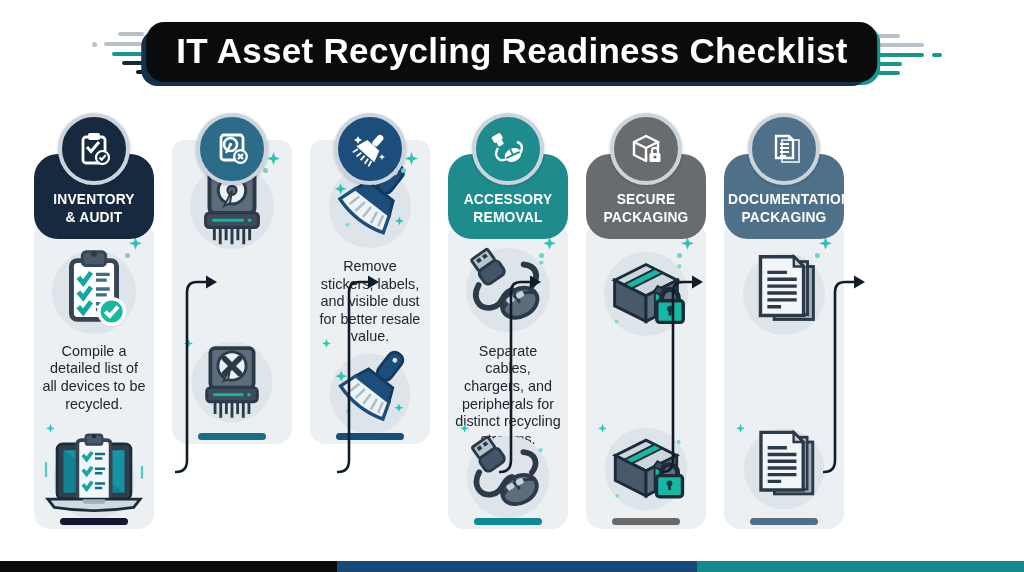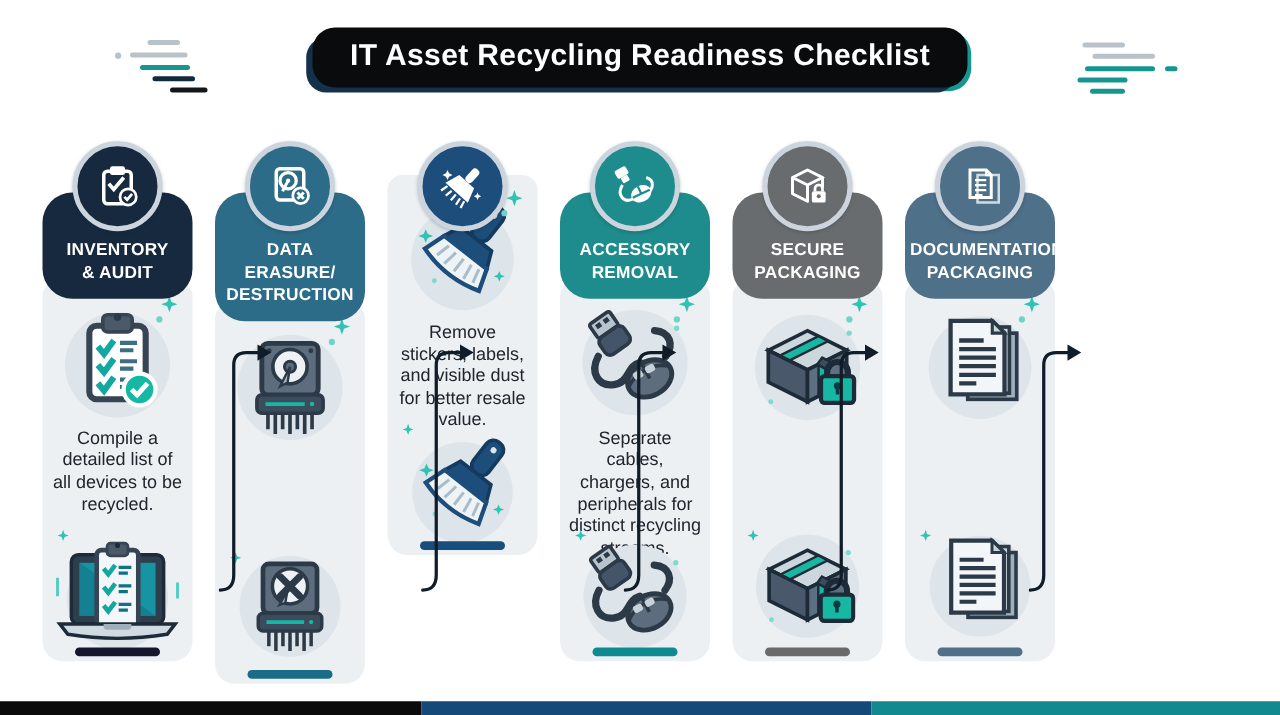--- a/index.html
+++ b/index.html
@@ -2,21 +2,21 @@
 <html><head>
 <meta charset="utf-8">
 <style>
   html,body{margin:0;padding:0;}
   body{width:1024px;height:572px;background:#ffffff;font-family:"Liberation Sans",sans-serif;overflow:hidden;position:relative;}
   .stage{position:absolute;inset:0;}
 
   
   .banner-wrap{position:absolute;top:18px;left:0;width:1024px;height:62px;}
   .banner{position:absolute;left:50%;transform:translateX(-50%);top:4px;background:#0a0b0d;color:#fff;
-    border-radius:18px;padding:9px 30px 11px;font-size:24px;font-weight:bold;letter-spacing:.3px;white-space:nowrap;
+    border-radius:18px;padding:9px 30px 11px;font-size:35px;font-weight:bold;letter-spacing:.3px;white-space:nowrap;
     box-shadow:-7px 6px 0 -2px #15304a, 3px 3px 0 0 #17968f;}
   .sl{position:absolute;height:4px;border-radius:2px;}
   .sl.gray{background:#b9c1c9;}  .sl.teal{background:#17968f;}  .sl.navy{background:#12293e;} .sl.black{background:#14161a;}
   .sldot{position:absolute;width:5px;height:5px;border-radius:50%;}
 
   
   .cols{position:absolute;left:34px;top:113px;width:956px;display:flex;gap:18px;}
   .col{width:120px;position:relative;display:flex;flex-direction:column;}
   .col-circle{width:64px;height:64px;border-radius:50%;margin:0 auto -31px;position:relative;z-index:2;
     border:4px solid #ccd5dd;display:flex;align-items:center;justify-content:center;box-shadow:0 1px 3px rgba(20,30,40,.25);}
@@ -116,22 +116,20 @@
     <div class="col-circle" style="background: rgb(44, 108, 136);">
       <span class="top-icon-slot" style="width: 40px; height: 40px; display: block;"><svg viewBox="0 0 40 40">
               <rect x="9" y="6" width="22" height="25" rx="3" fill="none" stroke="#fff" stroke-width="2.8"></rect>
               <circle cx="18.5" cy="15.5" r="6.5" fill="none" stroke="#fff" stroke-width="2.6"></circle>
               <circle cx="18.5" cy="15.5" r="1.7" fill="#fff"></circle>
               <path d="M18.5 15.5L14 24" stroke="#fff" stroke-width="2.4"></path>
               <circle cx="28.5" cy="27.5" r="6.3" fill="#2c6c88" stroke="#fff" stroke-width="2.2"></circle>
               <path d="M26 25l5 5M31 25l-5 5" stroke="#fff" stroke-width="2.4"></path>
             </svg></span>
     </div>
-    <div class="col-header" style="background: rgb(44, 108, 136);">DATA ERASURE/
-DESTRUCTION</div>
     <div class="col-body">
       <div class="sparkle" style="width:13px;height:13px;right:12px;top:12px;"></div>
       <div class="spark-dot" style="right:24px;top:28px;"></div>
       <div class="sparkle" style="width:9px;height:9px;left:12px;bottom:96px;"></div>
       <div class="icon-block upper">
             <svg viewBox="0 0 100 100" width="98" height="98">
               <circle cx="50" cy="50" r="43" fill="#dee5ea"></circle>
               <rect x="27" y="14" width="46" height="42" rx="5" fill="#5d6d7d" stroke="#2c3a48" stroke-width="4"></rect>
               <circle cx="33" cy="20" r="2" fill="#2c3a48"></circle>
               <circle cx="67" cy="20" r="2" fill="#2c3a48"></circle>

